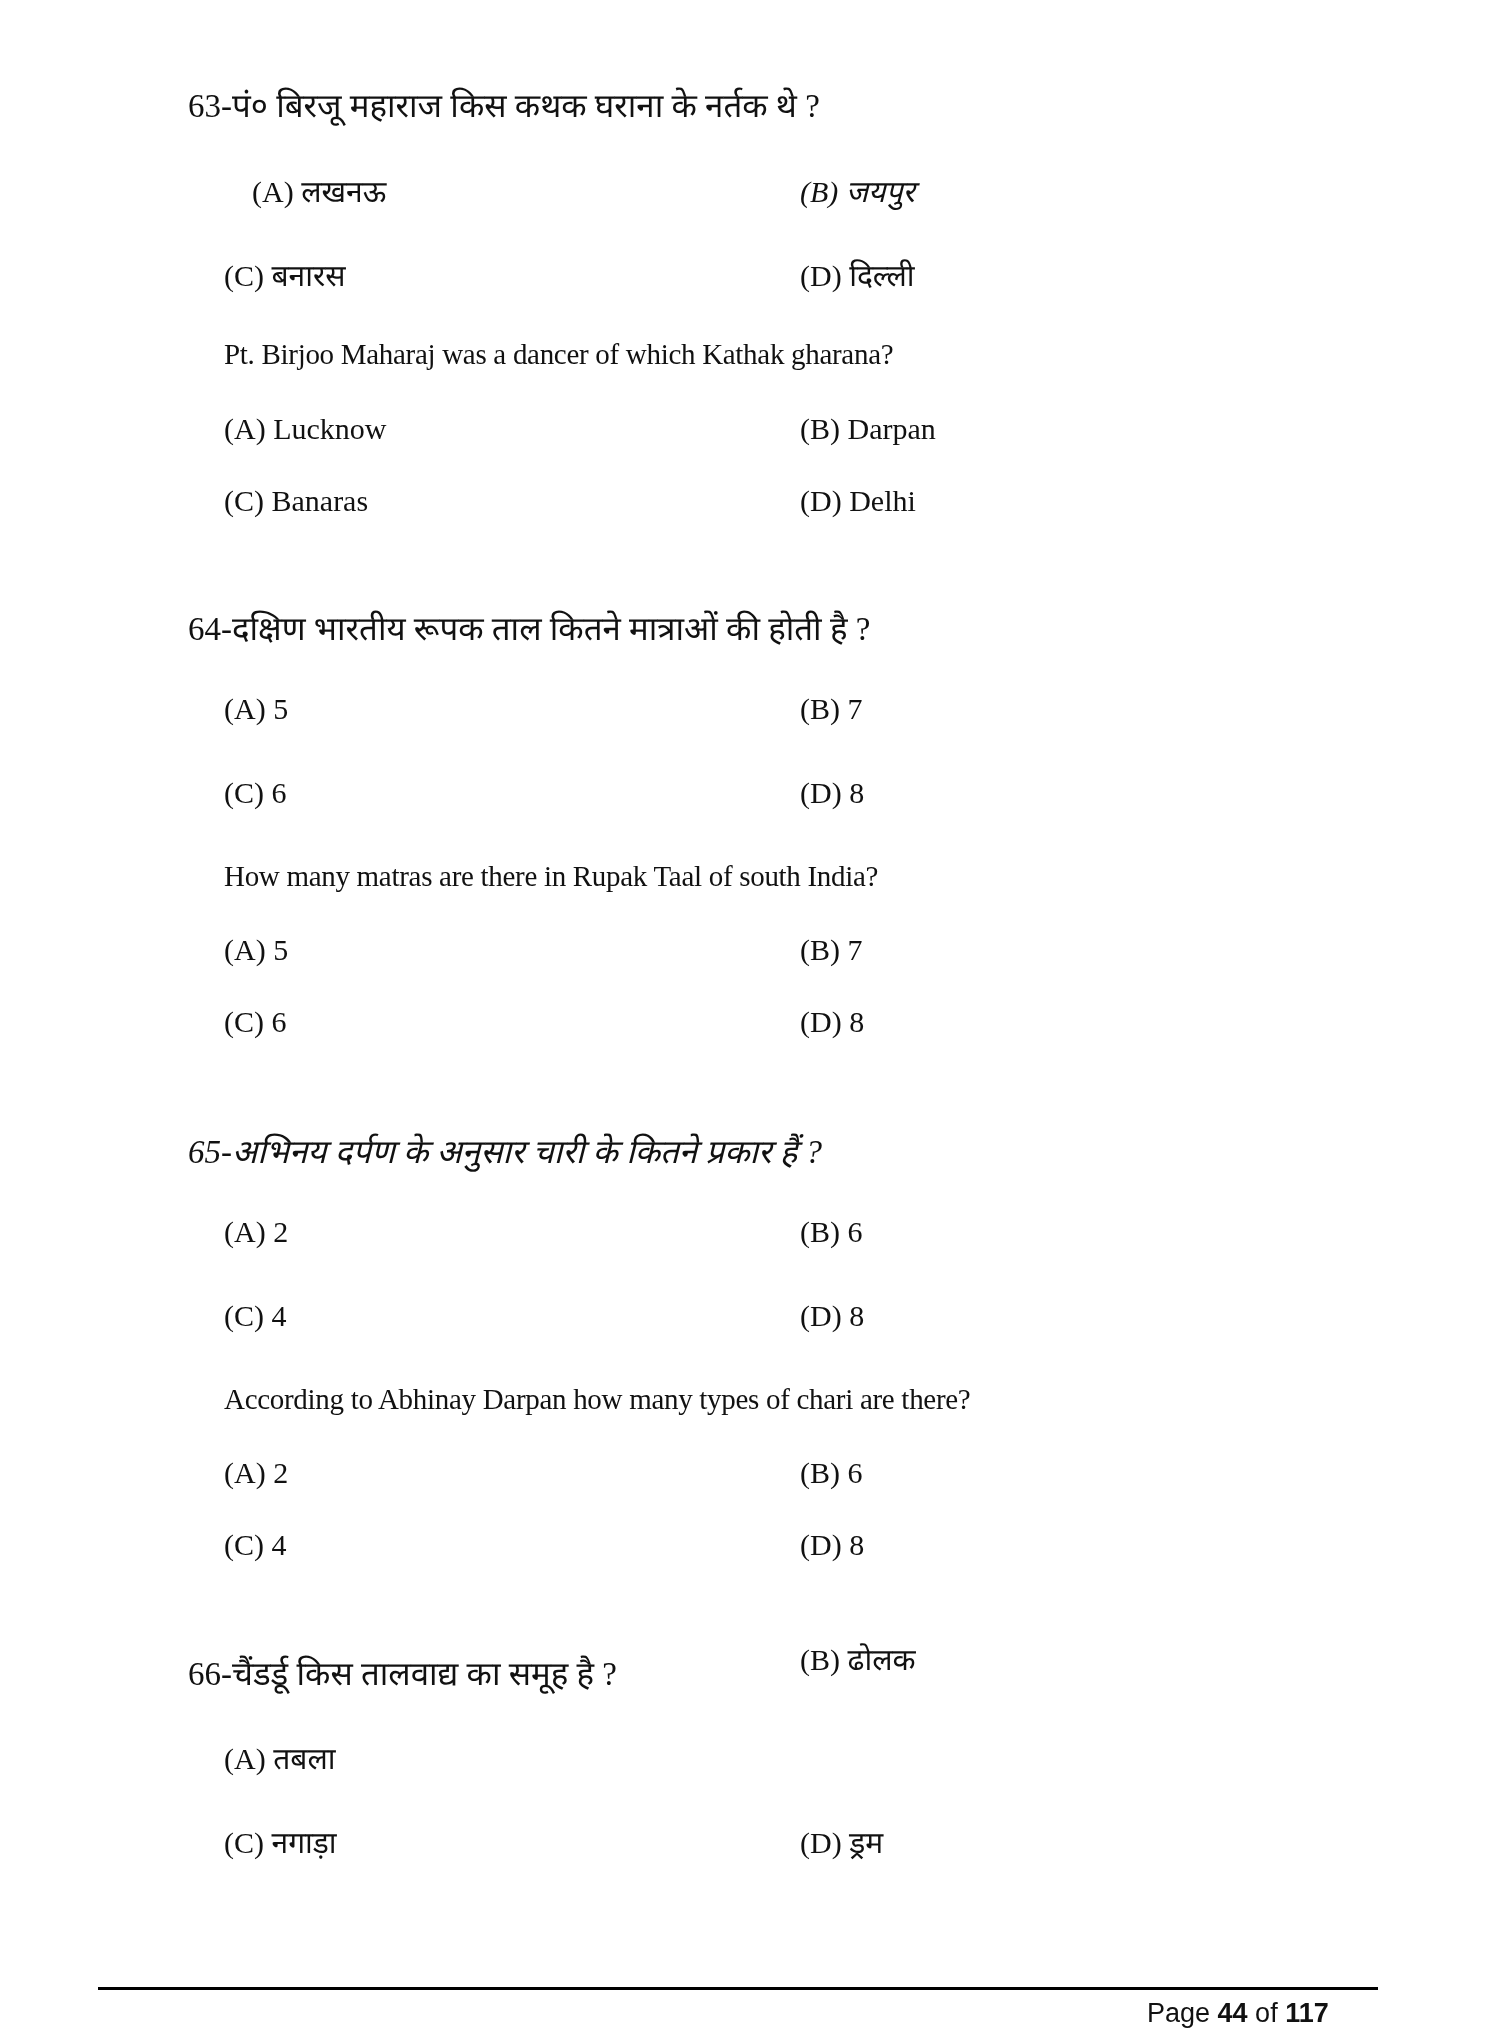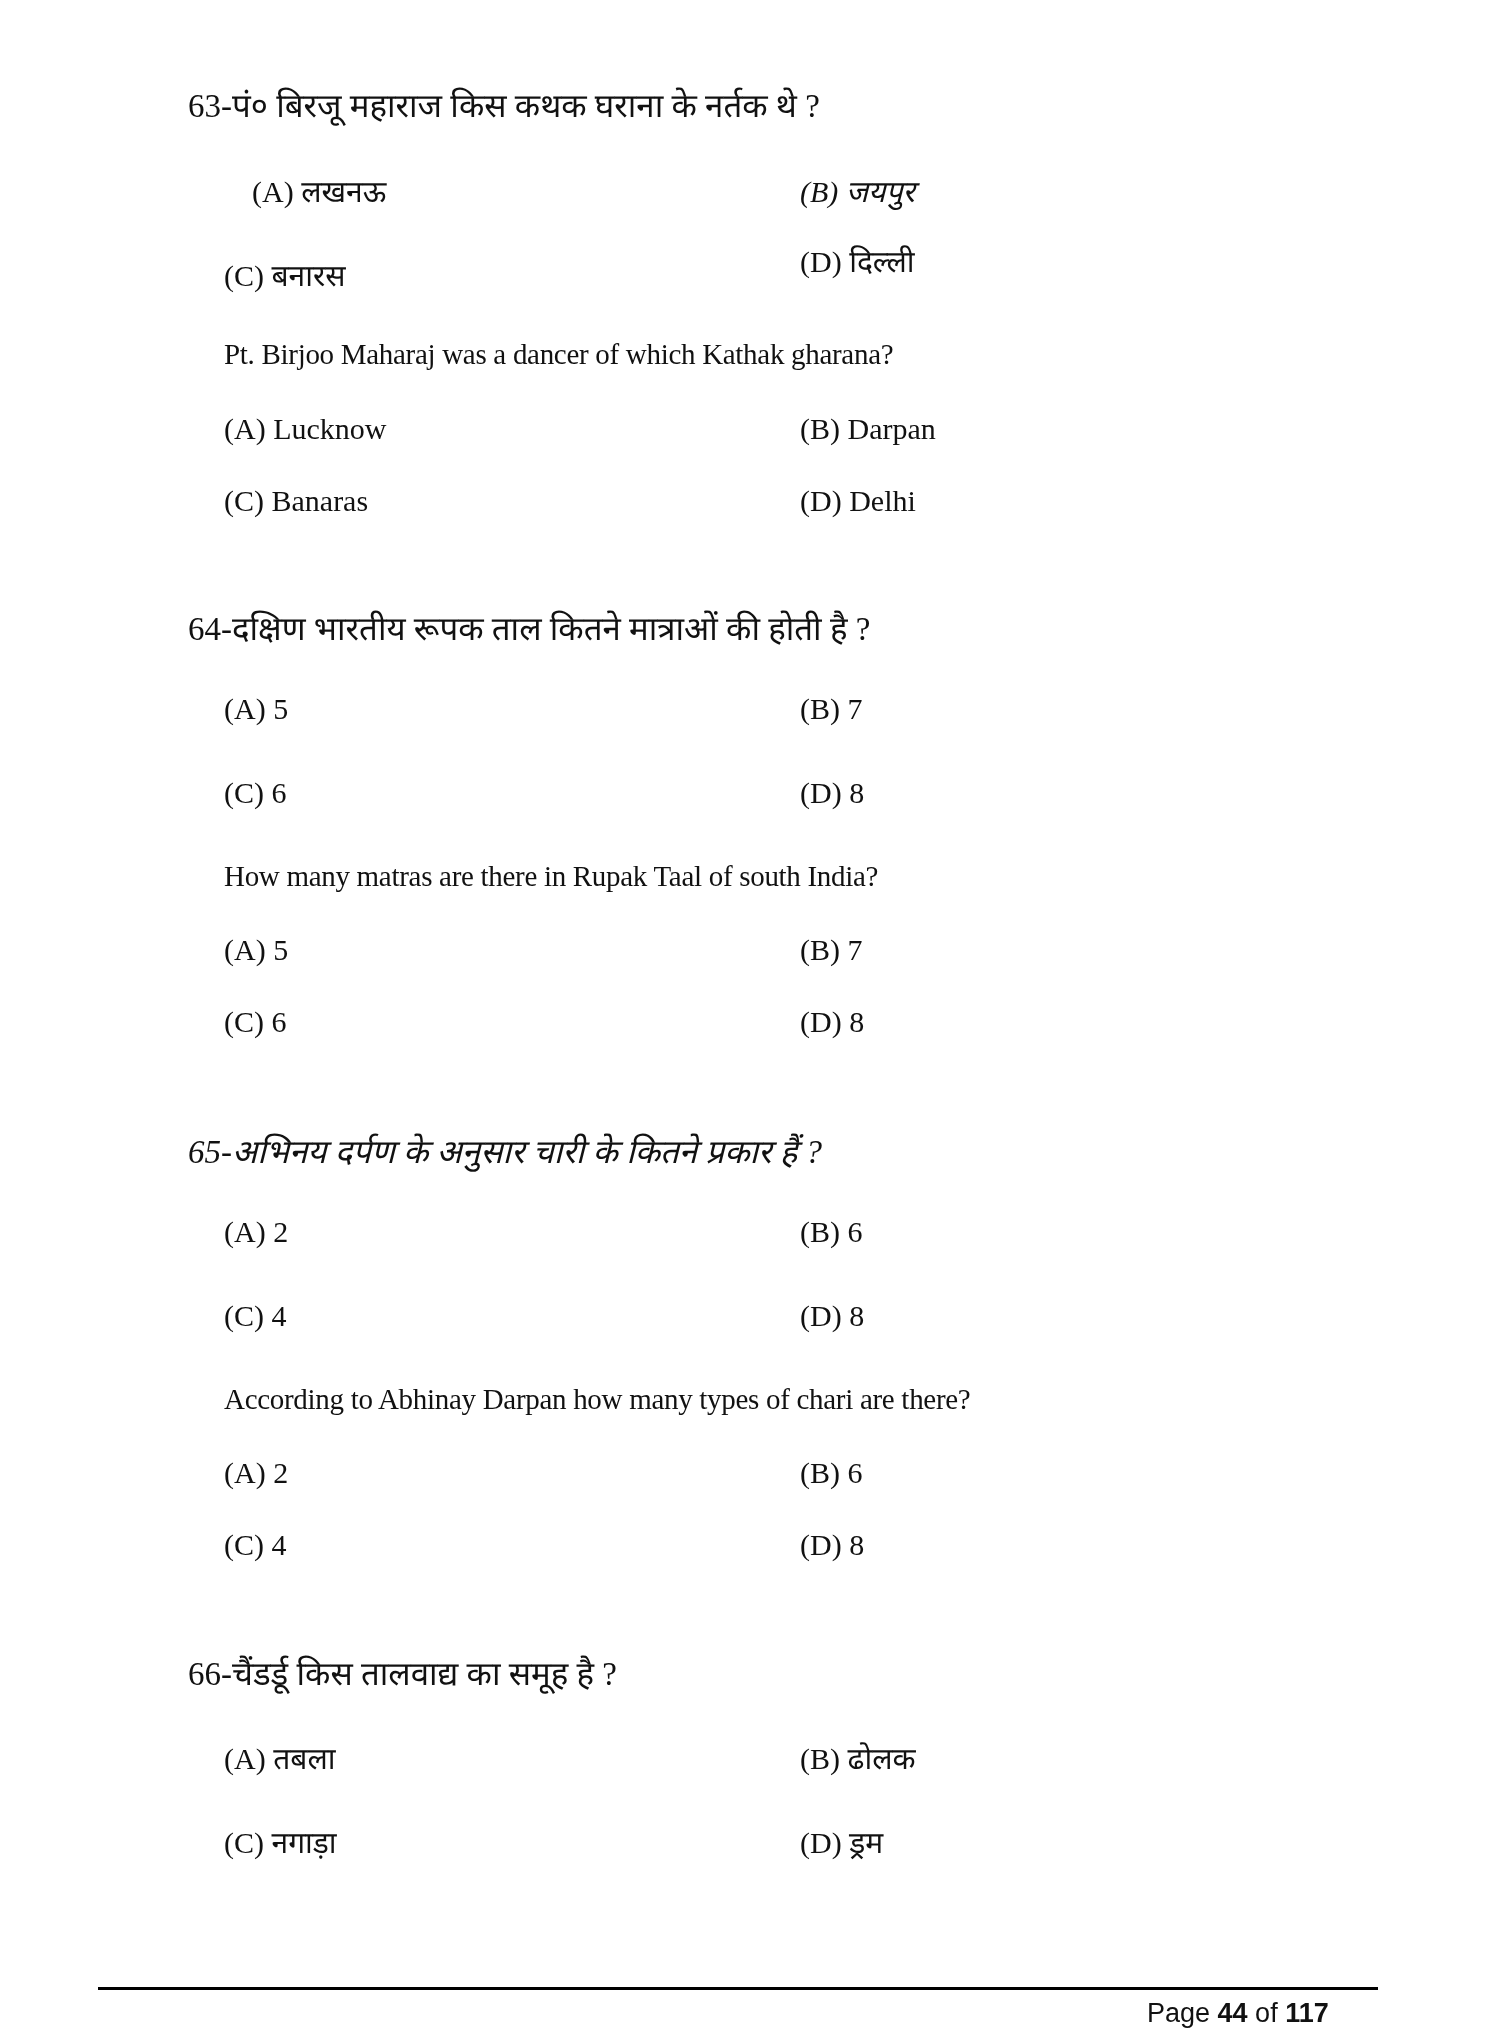--- a/index.html
+++ b/index.html
@@ -15,21 +15,21 @@
   .footer b { font-weight:bold; }
 </style>
 </head>
 <body>
 
 <div>
   <div class="abs qhi" style="top:82px;">63-पं० बिरजू महाराज किस कथक घराना के नर्तक थे ?</div>
   <div class="abs opt left" style="top:170px;margin-left:28px;">(A) लखनऊ</div>
   <div class="abs opt right" style="top:170px;font-style:italic;">(B) जयपुर</div>
   <div class="abs opt left" style="top:254px;">(C) बनारस</div>
-  <div class="abs opt right" style="top:240px;">(D) दिल्ली</div>
+  <div class="abs opt right" style="top:254px;">(D) दिल्ली</div>
   <div class="abs qen" style="top:338px;">Pt. Birjoo Maharaj was a dancer of which Kathak gharana?</div>
   <div class="abs opt left" style="top:412px;">(A) Lucknow</div>
   <div class="abs opt right" style="top:412px;">(B) Darpan</div>
   <div class="abs opt left" style="top:484px;">(C) Banaras</div>
   <div class="abs opt right" style="top:484px;">(D) Delhi</div>
 </div>
 
 <div>
   <div class="abs qhi" style="top:605px;">64-दक्षिण भारतीय रूपक ताल कितने मात्राओं की होती है ?</div>
   <div class="abs opt left" style="top:692px;">(A) 5</div>
@@ -52,21 +52,21 @@
   <div class="abs qen" style="top:1383px;">According to Abhinay Darpan how many types of chari are there?</div>
   <div class="abs opt left" style="top:1456px;">(A) 2</div>
   <div class="abs opt right" style="top:1456px;">(B) 6</div>
   <div class="abs opt left" style="top:1528px;">(C) 4</div>
   <div class="abs opt right" style="top:1528px;">(D) 8</div>
 </div>
 
 <div>
   <div class="abs qhi" style="top:1650px;">66-चैंडर्डू किस तालवाद्य का समूह है ?</div>
   <div class="abs opt left" style="top:1737px;">(A) तबला</div>
-  <div class="abs opt right" style="top:1737px;">(B) ढोलक</div>
+  <div class="abs opt right" style="top:1638px;">(B) ढोलक</div>
   <div class="abs opt left" style="top:1821px;">(C) नगाड़ा</div>
   <div class="abs opt right" style="top:1821px;">(D) ड्रम</div>
 </div>
 
 <div class="rule"></div>
 <div class="footer">
   <span>Page </span><b>44</b><span> of </span><b>117</b>
 </div>
 
 </body></html>

